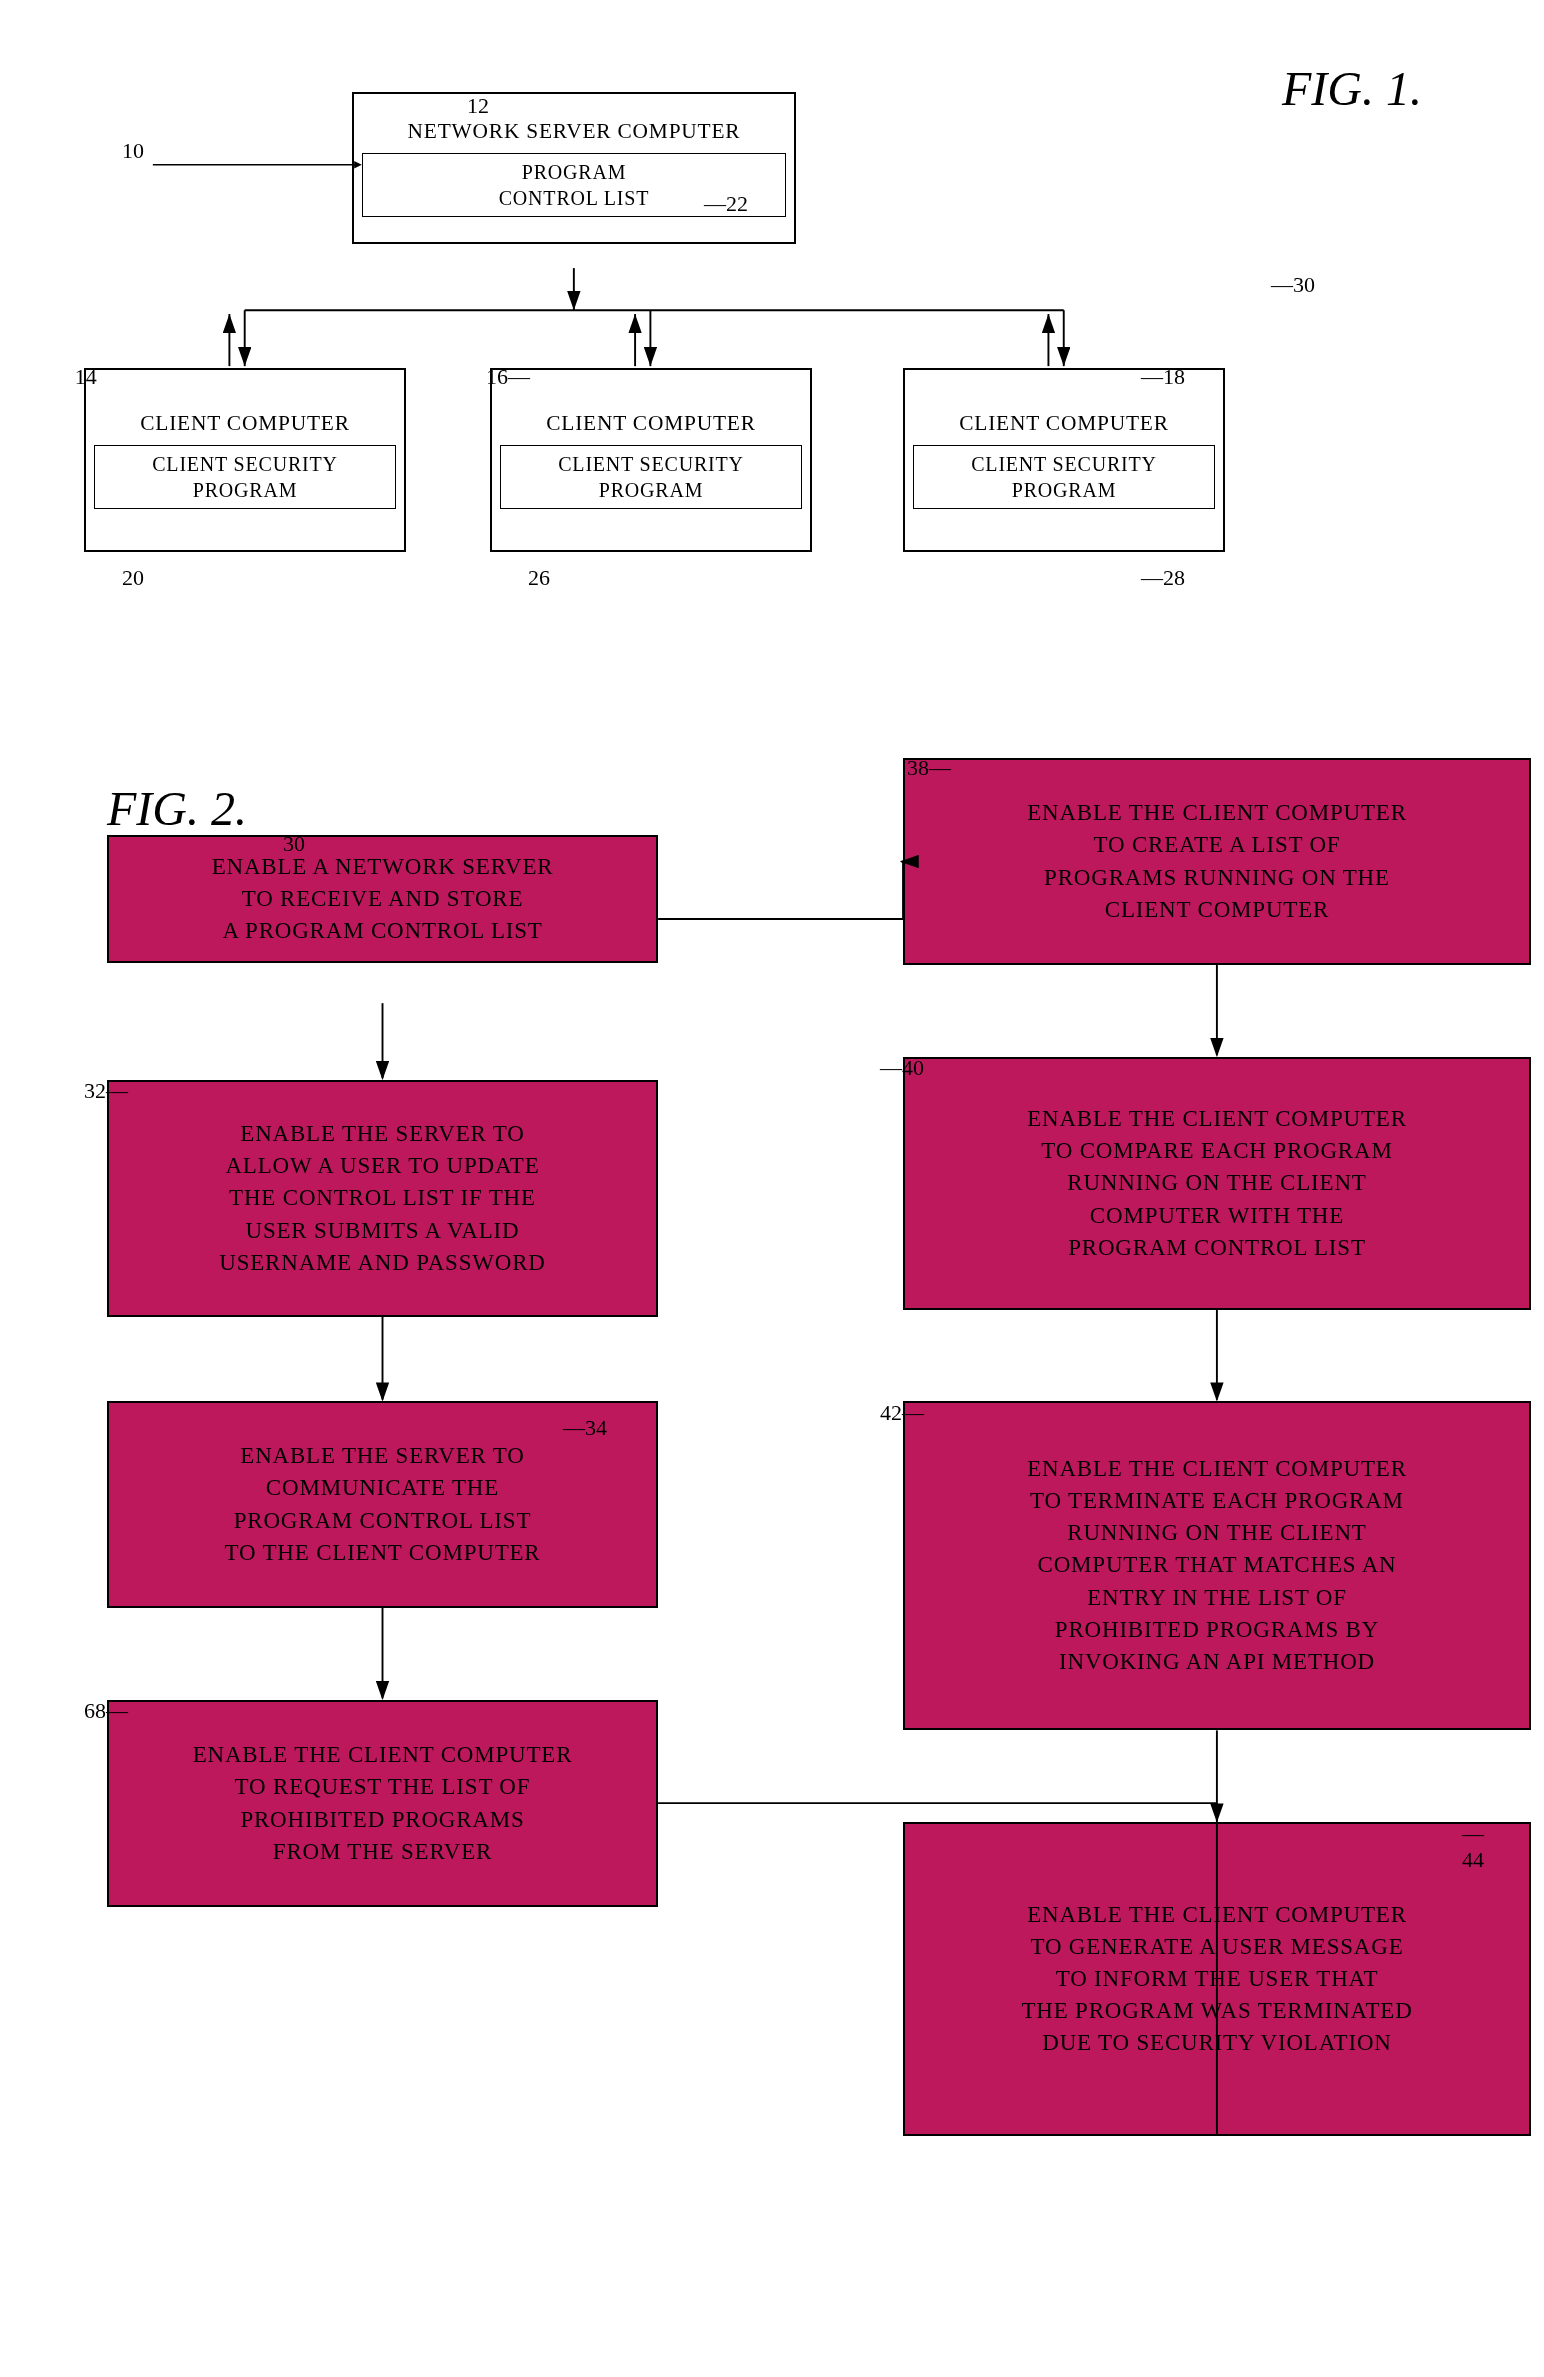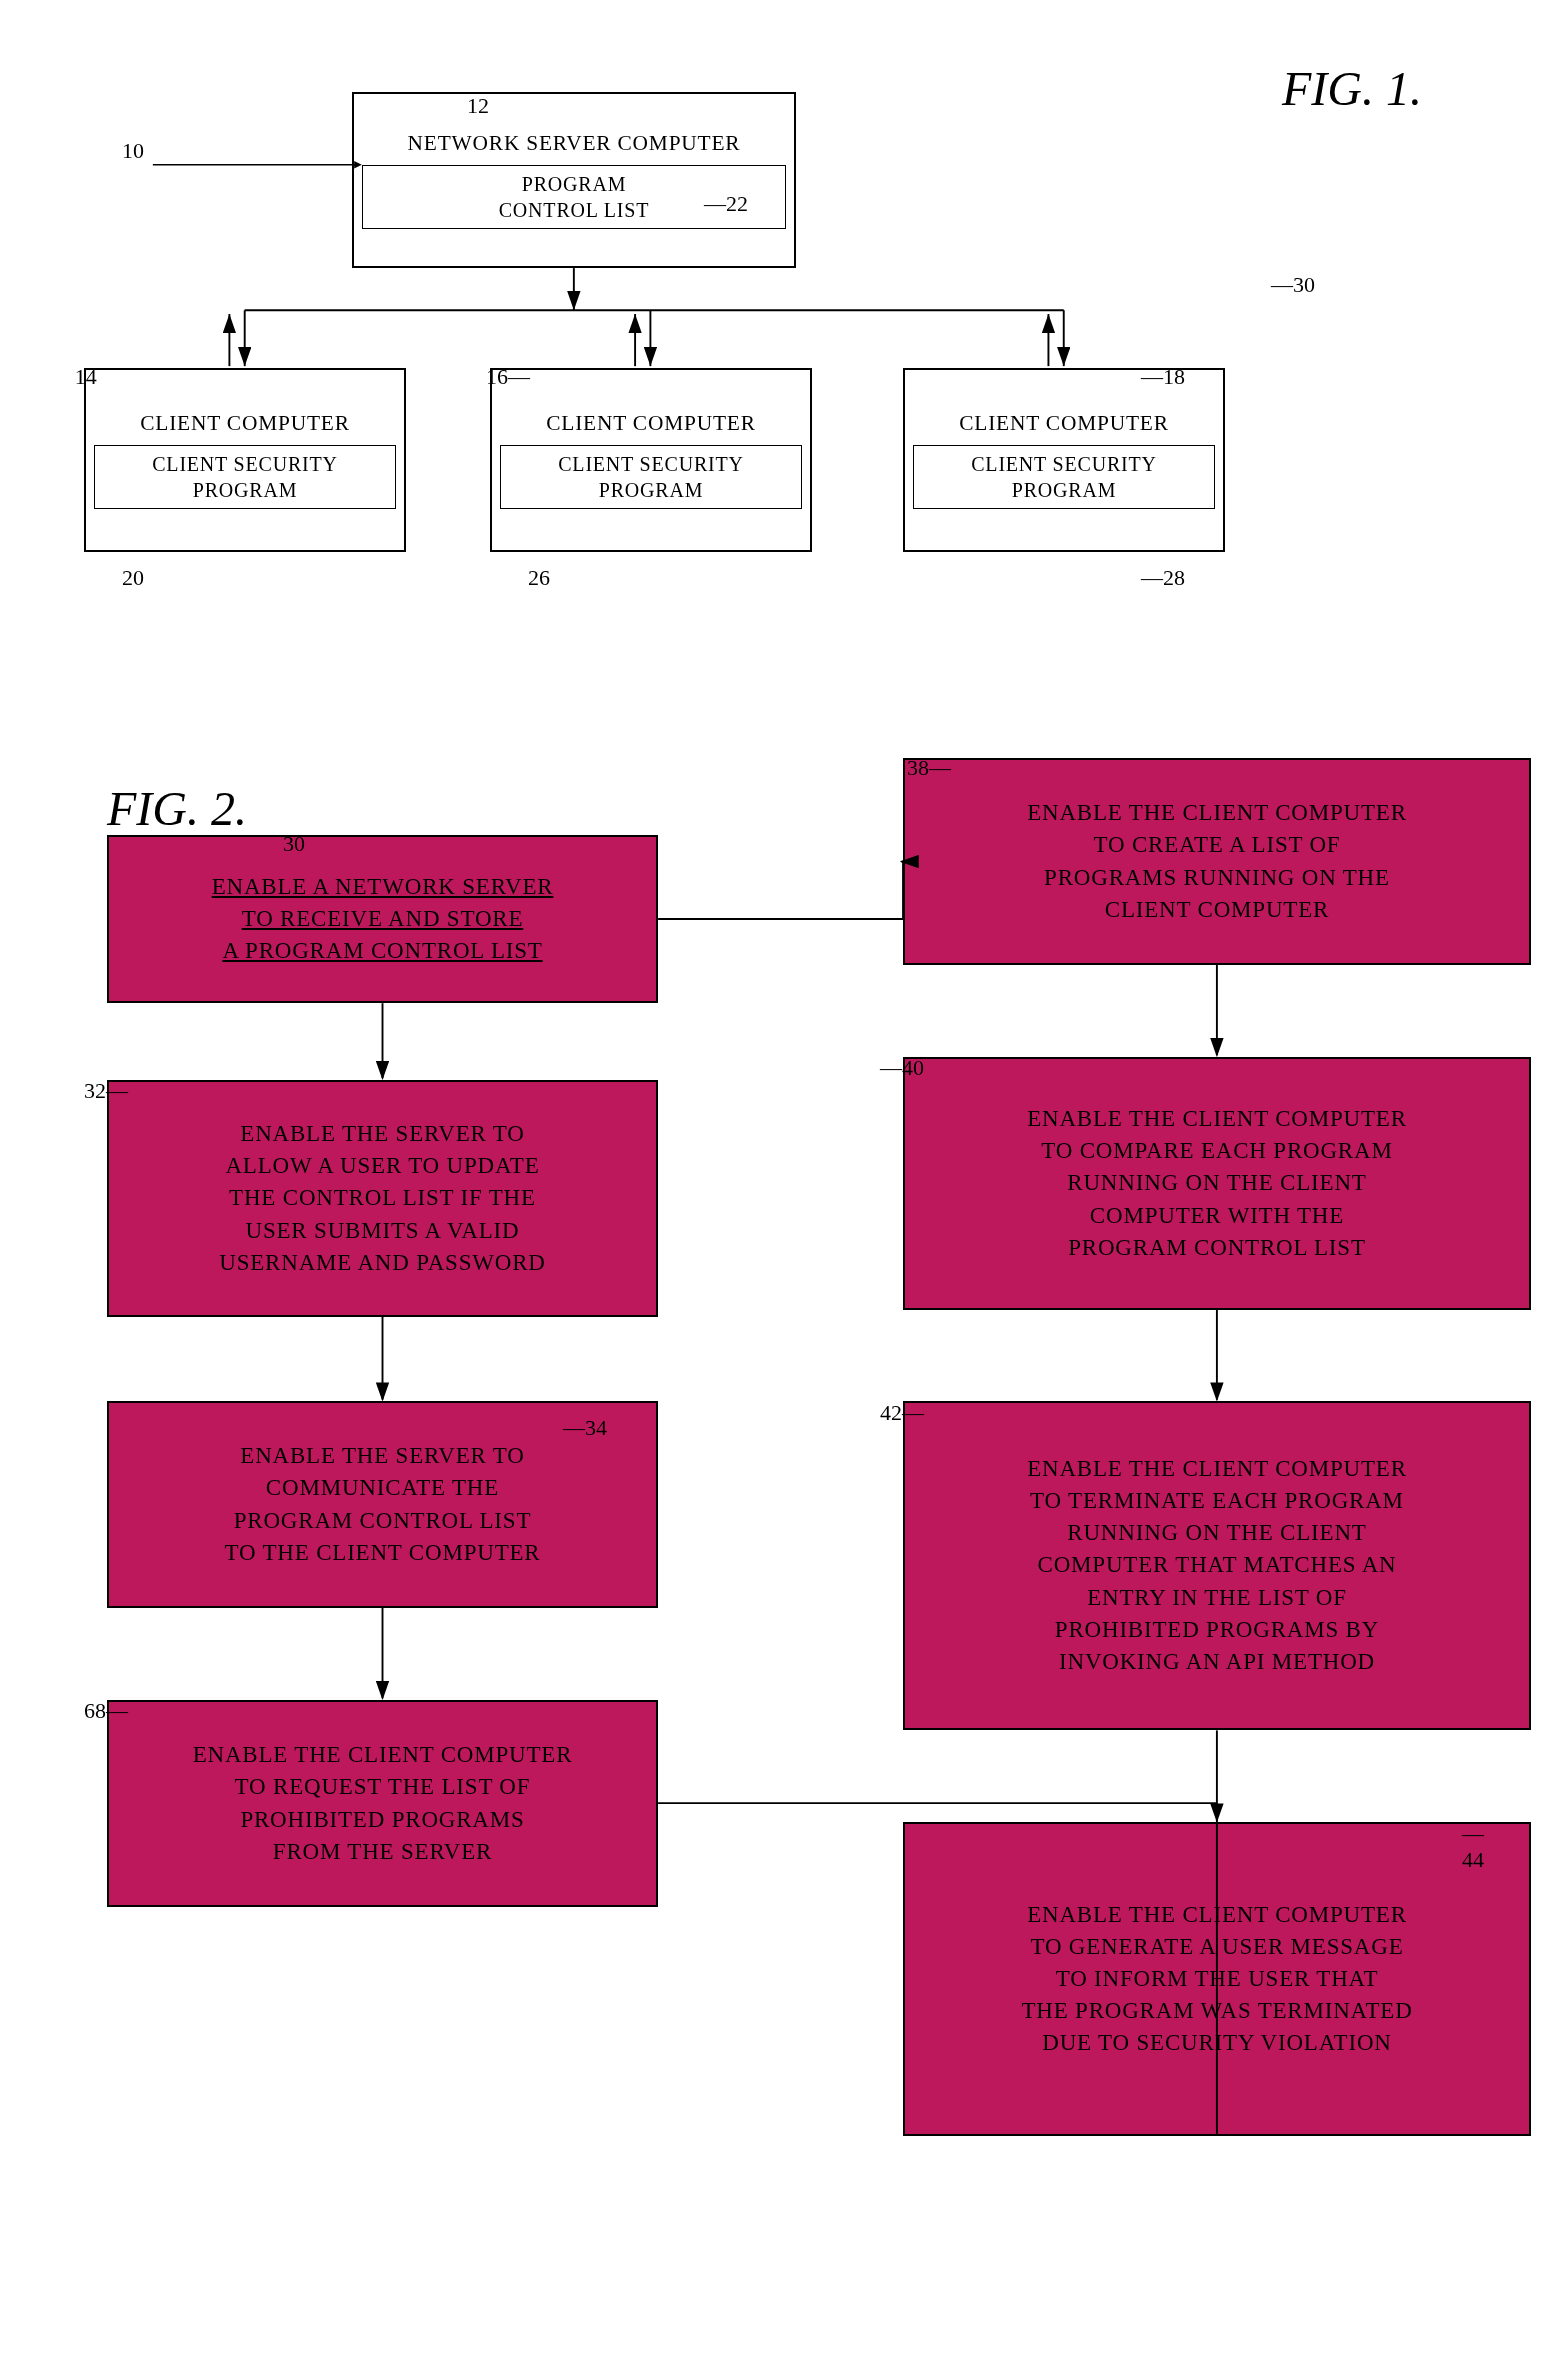--- a/index.html
+++ b/index.html
@@ -115,21 +115,21 @@
 <body>
 
 <div class="page">
 
   <div class="fig1-container">
 
     <div class="fig-label" style="top:15.3px; right:61px;">FIG. 1.</div>
 
     <span class="ref-num" style="top:92px; left:61px;">10</span>
 
-    <div class="diagram-box" style="top:46px; left:291px; width:444px; height:176px;">
+    <div class="diagram-box" style="top:46px; left:291px; width:444px; height:152px;">
       <div class="box-title">NETWORK SERVER COMPUTER</div>
       <div class="inner-box">
         <div class="inner-box-text">PROGRAM<br>CONTROL LIST</div>
       </div>
     </div>
     <span class="ref-num" style="top:47px; left:406px;">12</span>
     <span class="ref-num" style="top:145px; left:643px;">—22</span>
 
     <span class="ref-num" style="top:226px; right:168px;">—30</span>
 
@@ -186,21 +186,21 @@
 
       <line x1="1310" y1="345" x2="1310" y2="418" stroke="#000" stroke-width="2.5" marker-end="url(#arrowhead)"></line>
       <line x1="1290" y1="418" x2="1290" y2="350" stroke="#000" stroke-width="2.5" marker-end="url(#arrowhead)"></line>
     </svg>
   </div>
 
   <div class="fig2-container" style="margin-top:31px;">
 
     <div class="fig-label" style="top:46px; left:46px;">FIG. 2.</div>
 
-    <div class="flowbox" style="top:100px; left:46px; width:551px; height:168px;text-decoration:underline;">
+    <div class="flowbox" style="top:100px; left:46px; width:551px; height:128px;">
       <div class="flowbox-text">ENABLE A NETWORK SERVER<br>TO RECEIVE AND STORE<br>A PROGRAM CONTROL LIST</div>
     </div>
     <span class="ref-num" style="top:96px; left:222px;">30</span>
 
     <div class="flowbox" style="top:345px; left:46px; width:551px; height:237px;">
       <div class="flowbox-text">ENABLE THE SERVER TO<br>ALLOW A USER TO UPDATE<br>THE CONTROL LIST IF THE<br>USER SUBMITS A VALID<br>USERNAME AND PASSWORD</div>
     </div>
     <span class="ref-num" style="top:343px; left:23px;">32—</span>
 
     <div class="flowbox" style="top:666px; left:46px; width:551px; height:207px;">

